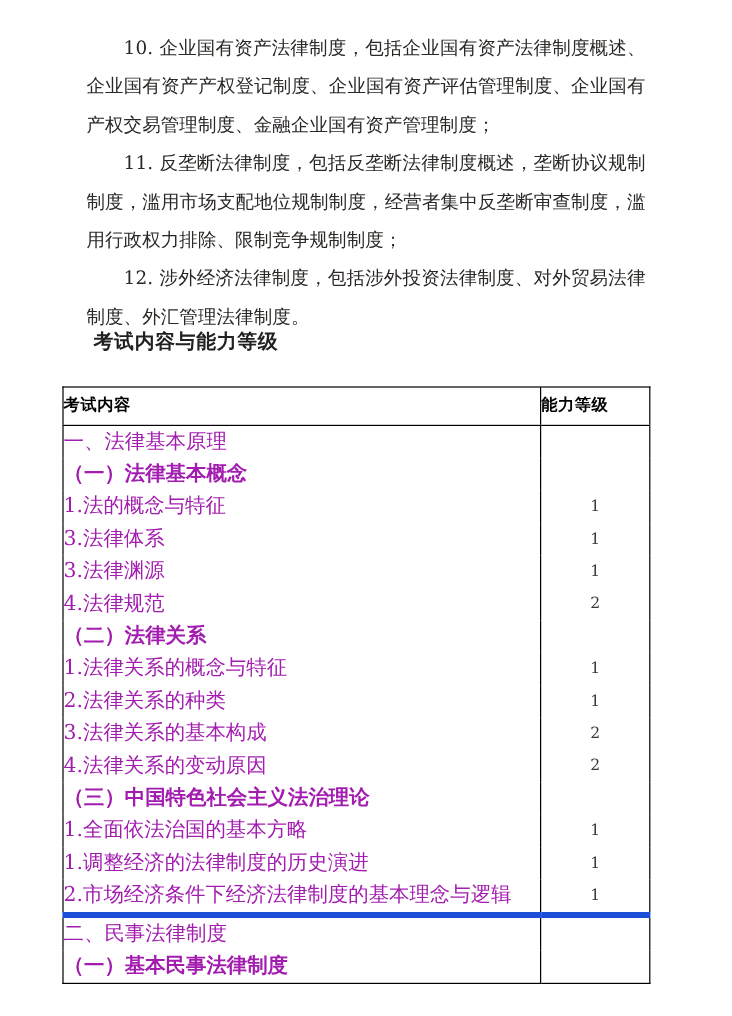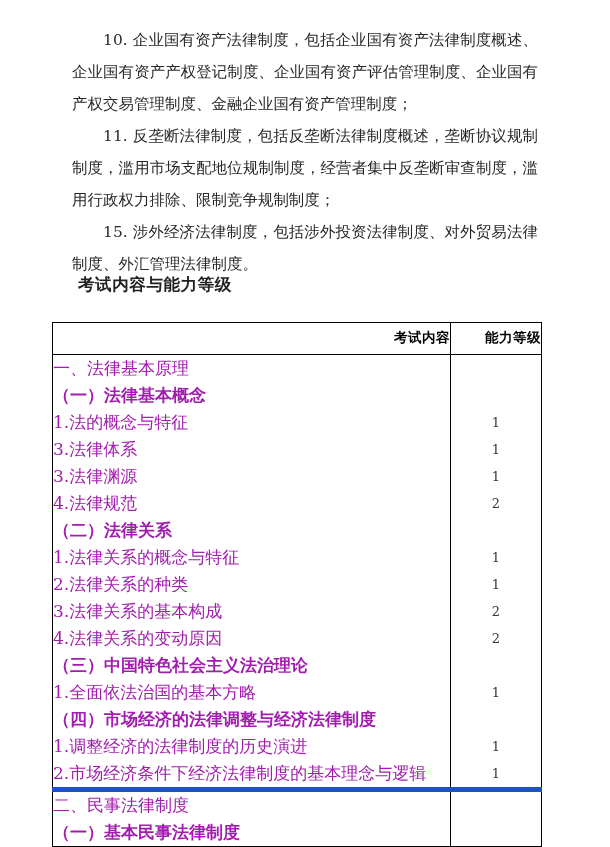--- a/index.html
+++ b/index.html
@@ -63,21 +63,21 @@
     table-layout: fixed;
     border: 1px solid #000;
   }
   .exam-table col.c-content { width: 398px; }
   .exam-table col.c-level   { width: 91px;  }
 
   .exam-table th {
     font-family: "DejaVu Sans", "Liberation Sans", sans-serif;
     font-size: 13.5px;
     font-weight: 700;
-    text-align: right;
+    text-align: left;
     padding: 6px 0 7px 0;
     border-bottom: 1px solid #000;
     color: #000;
     letter-spacing: 0.5px;
   }
   .exam-table th.col-level {
     border-left: 1px solid #000;
     margin-left: 28px;
   }
 
@@ -108,21 +108,21 @@
   .lvl-3 { padding-left: 32px; }
 </style>
 </head>
 <body>
 
 <div class="page">
 
   <div class="prose">
     <p class="para">10. 企业国有资产法律制度，包括企业国有资产法律制度概述、企业国有资产产权登记制度、企业国有资产评估管理制度、企业国有产权交易管理制度、金融企业国有资产管理制度；</p>
     <p class="para">11. 反垄断法律制度，包括反垄断法律制度概述，垄断协议规制制度，滥用市场支配地位规制制度，经营者集中反垄断审查制度，滥用行政权力排除、限制竞争规制制度；</p>
-    <p class="para">15. 涉外经济法律制度，包括涉外投资法律制度、对外贸易法律制度、外汇管理法律制度。</p>
+    <p class="para">12. 涉外经济法律制度，包括涉外投资法律制度、对外贸易法律制度、外汇管理法律制度。</p>
   </div>
 
   <div class="section-heading">考试内容与能力等级</div>
 
   <table class="exam-table">
     <colgroup>
       <col class="c-content">
       <col class="c-level">
     </colgroup>
     <thead>
@@ -178,24 +178,20 @@
         </tr>
         <tr>
           <td class="cell-content lvl-2">（三）中国特色社会主义法治理论</td>
           <td class="cell-level"></td>
         </tr>
         <tr>
           <td class="cell-content lvl-1">1.全面依法治国的基本方略</td>
           <td class="cell-level">1</td>
         </tr>
         <tr>
-          <td class="cell-content lvl-2">（四）市场经济的法律调整与经济法律制度</td>
-          <td class="cell-level"></td>
-        </tr>
-        <tr>
           <td class="cell-content lvl-3">1.调整经济的法律制度的历史演进</td>
           <td class="cell-level">1</td>
         </tr>
         <tr class="group-end">
           <td class="cell-content lvl-3">2.市场经济条件下经济法律制度的基本理念与逻辑</td>
           <td class="cell-level">1</td>
         </tr>
         <tr>
           <td class="cell-content lvl-1">二、民事法律制度</td>
           <td class="cell-level"></td>

